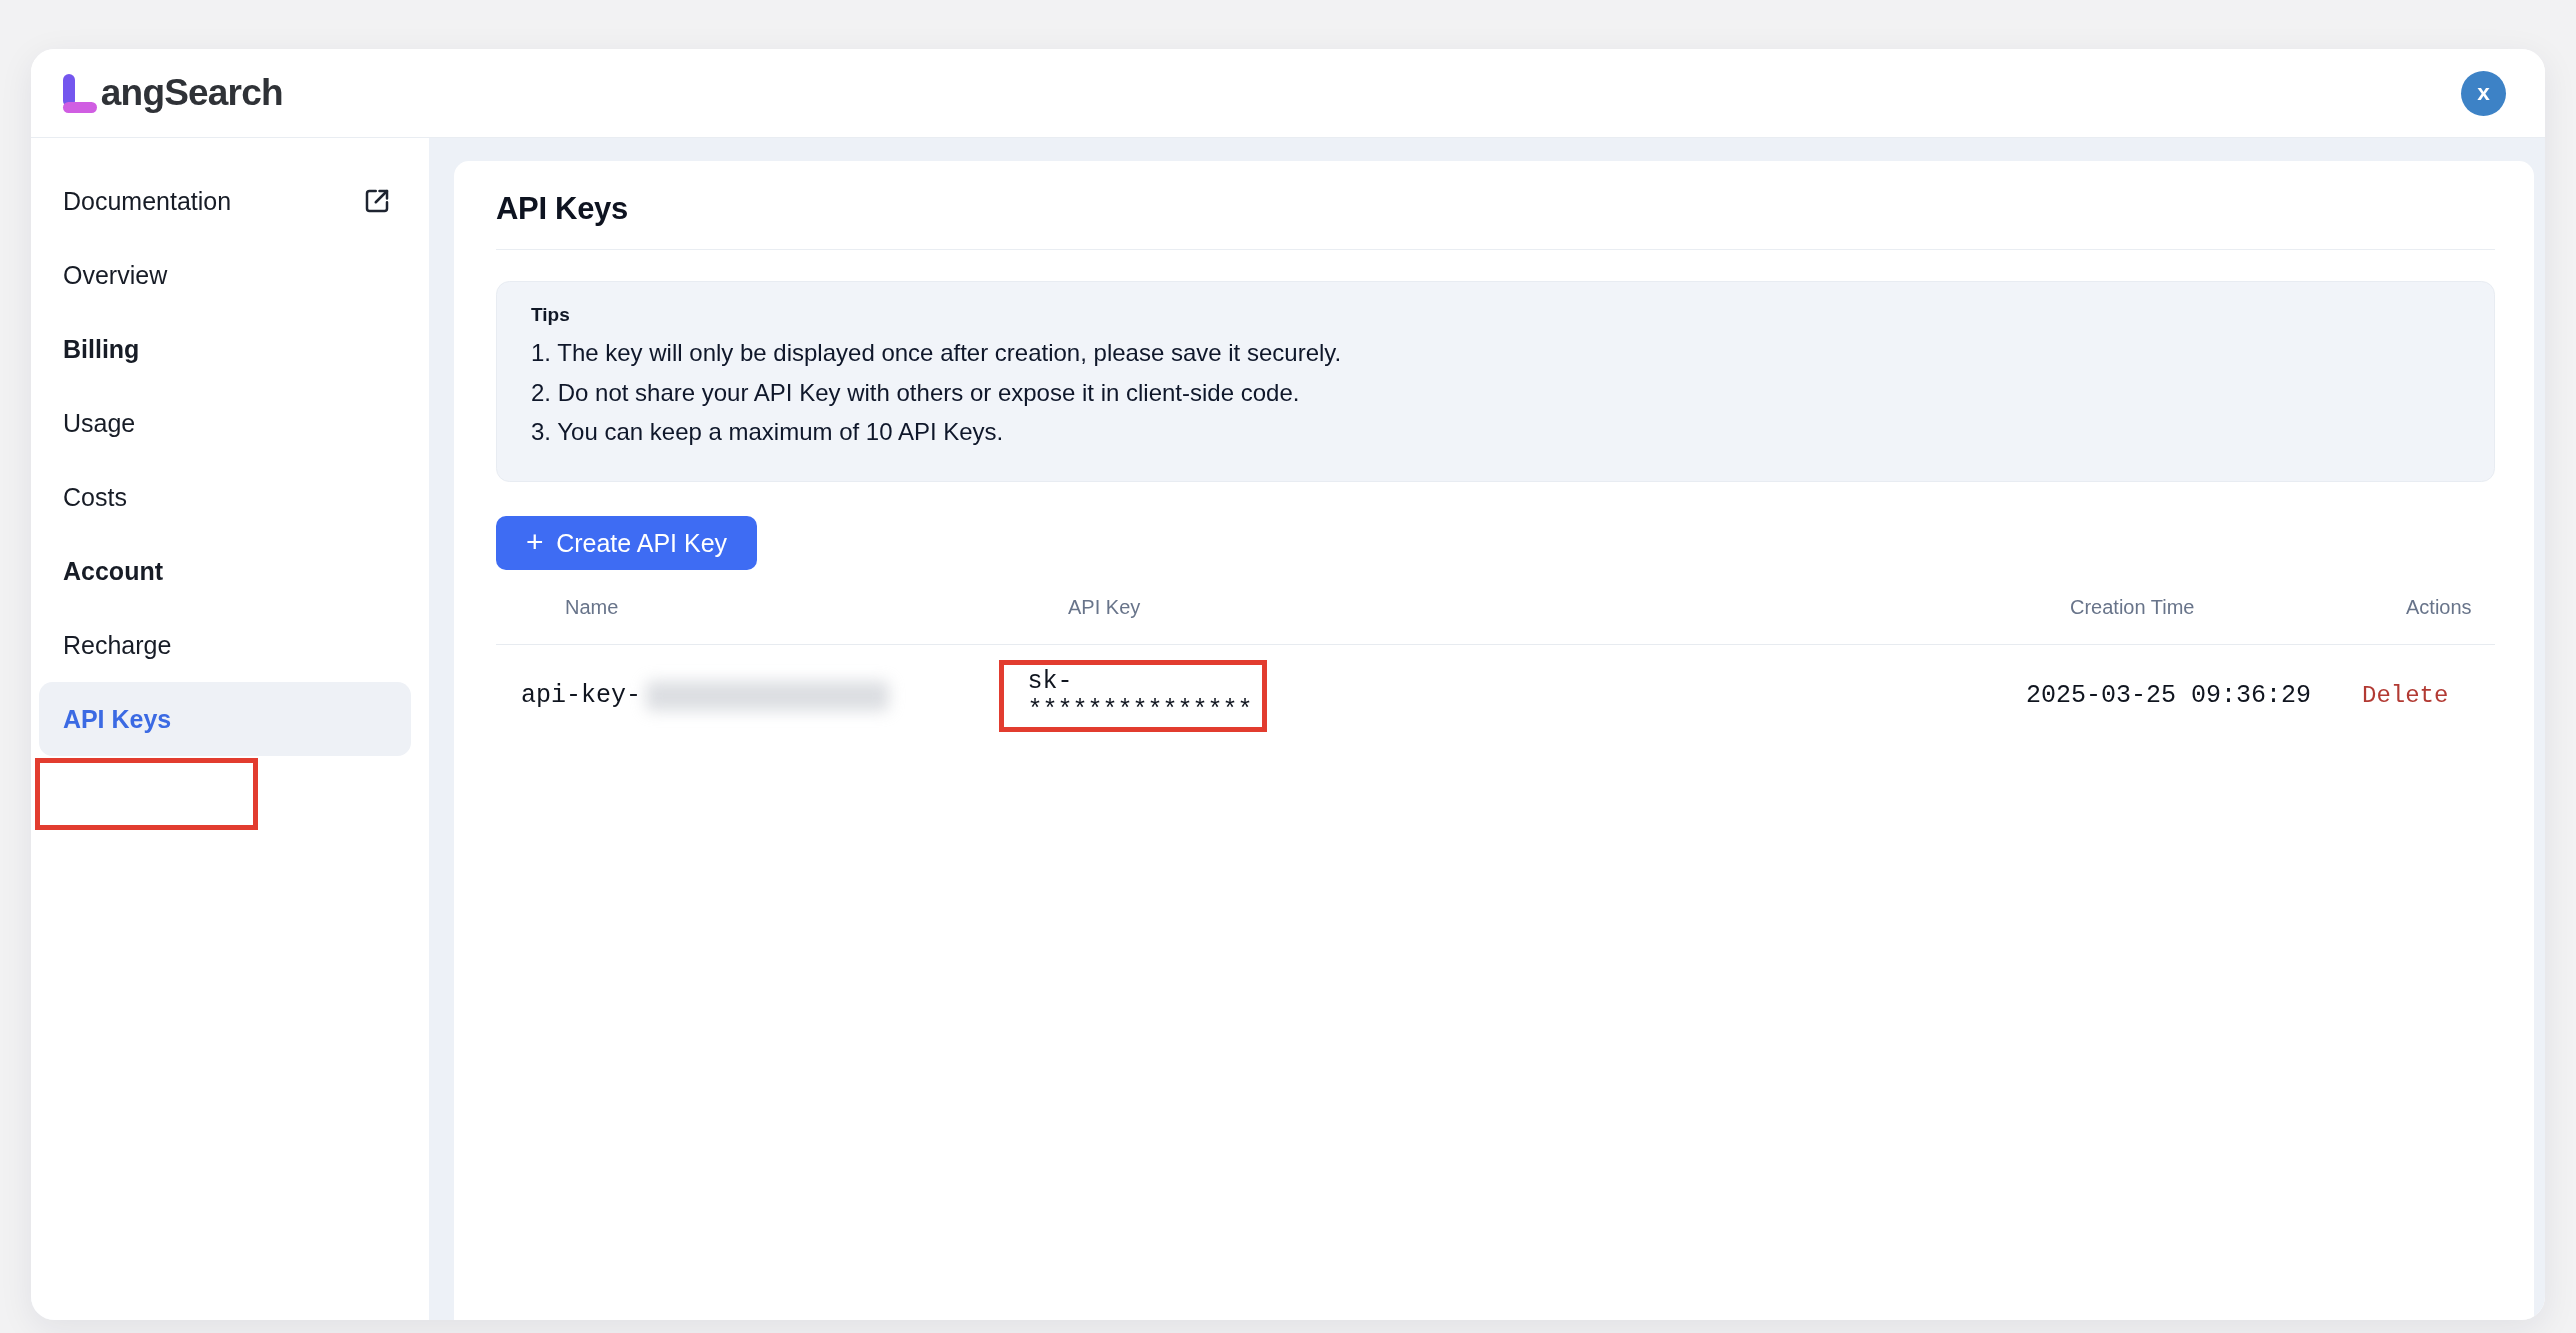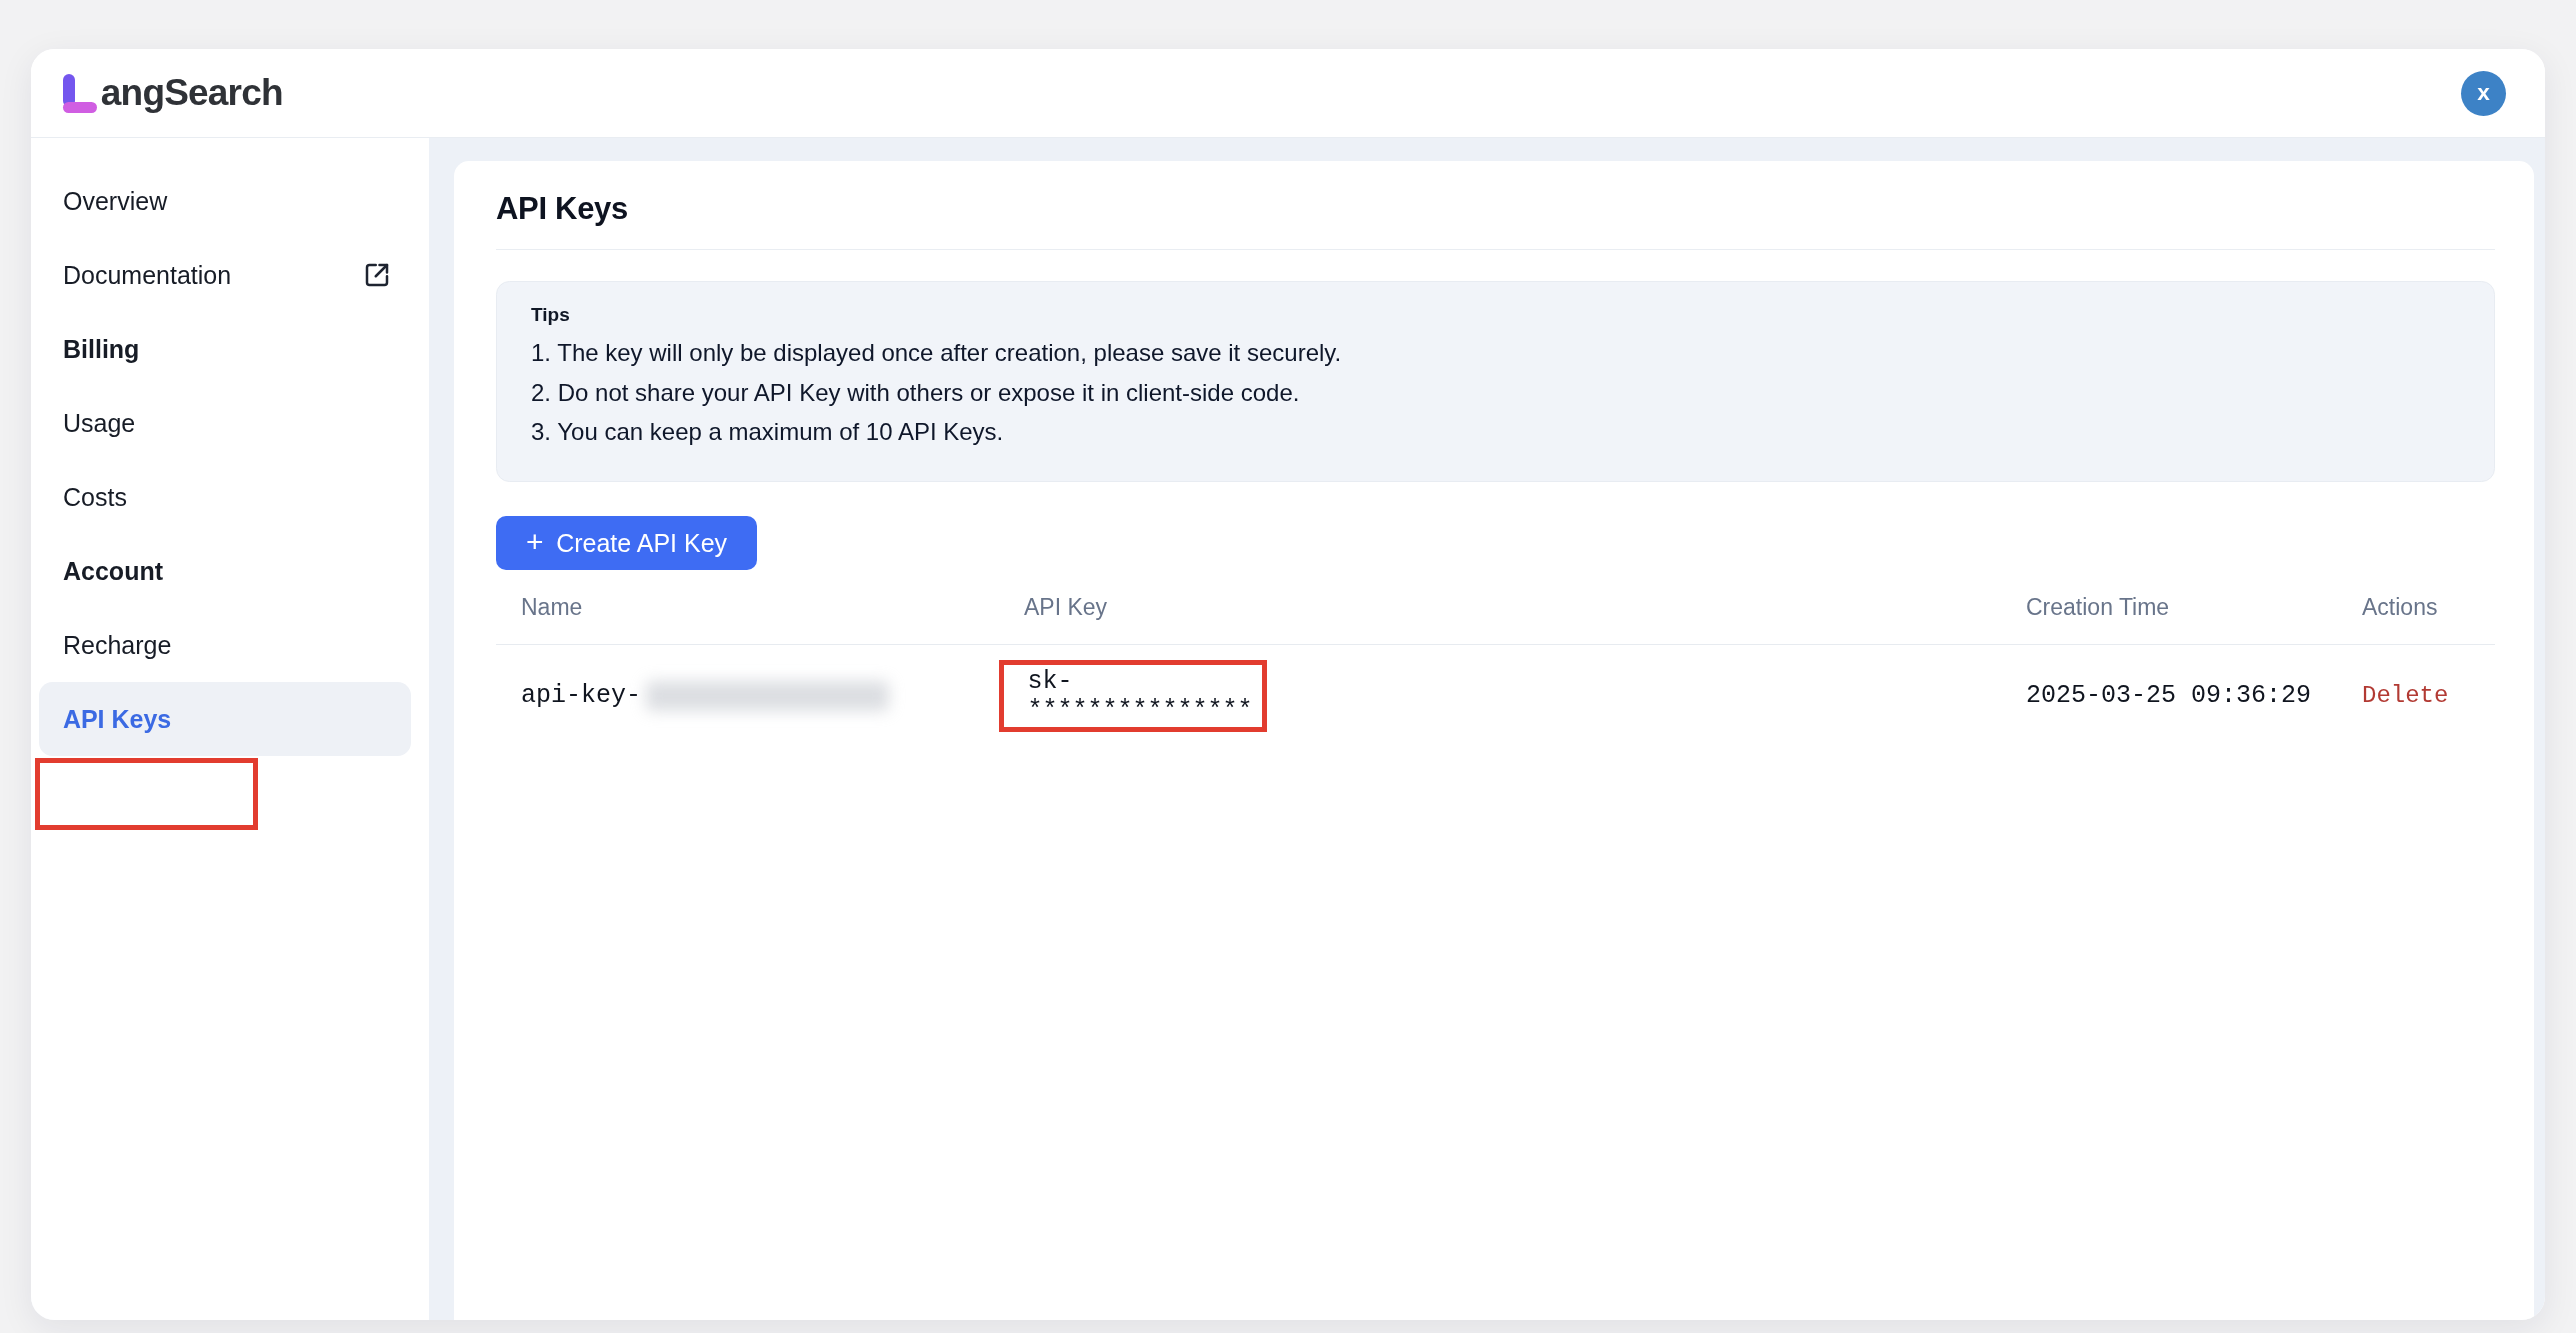--- a/index.html
+++ b/index.html
@@ -100,21 +100,21 @@
   .create-btn .plus { font-size: 30px; font-weight: 400; line-height: 1; margin-top: -2.5px; }
   
   .table { margin-top: 0; }
   .t-head, .t-row {
     display: grid;
     grid-template-columns: 503px 1002px 336px 1fr;
     padding-left: 25px; box-sizing: border-box;
     align-items: center;
   }
   .t-head { height: 75px; border-bottom: 0.8px solid #e7ebf0; }
-  .t-head .th { font-size: 23px; color: #68748a; }
+  .t-head .th { font-size: 20px; color: #68748a; margin-left: 44px; }
   .t-row { height: 101px; font-size: 25px; color: #10151f; font-family: Liberation Mono, monospace; }
   .name-cell { display: flex; align-items: center; }
   .blur-redact {
     display: inline-block; width: 243px; height: 30px; margin-left: 5px;
     background: #bfc3ca; border-radius: 5px;
     filter: blur(7.5px); opacity: 0.55;
   }
   .key-annot {
     display: inline-flex; align-items: center;
     width: 268px; height: 72px; box-sizing: border-box;
@@ -136,29 +136,29 @@
       </span>
       <span class="brand-text">angSearch</span>
     </div>
     <div class="header-spacer"></div>
     <div class="avatar">x</div>
   </div>
 
   <div class="body">
 
     <div class="sidebar">
-      <div class="nav-item">Overview</div>
       <div class="nav-item">
         <span>Documentation</span>
         <svg class="ext-icon" viewBox="0 0 24 24" fill="none" stroke="#1e2430" stroke-width="2" stroke-linecap="round" stroke-linejoin="round">
           <path d="M20 13v5a2 2 0 0 1-2 2H6a2 2 0 0 1-2-2V6a2 2 0 0 1 2-2h5"></path>
           <path d="M14 4h6v6"></path>
           <path d="M20 4l-9 9"></path>
         </svg>
       </div>
+      <div class="nav-item">Overview</div>
       <div class="nav-item section">Billing</div>
       <div class="nav-item">Usage</div>
       <div class="nav-item">Costs</div>
       <div class="nav-item section">Account</div>
       <div class="nav-item">Recharge</div>
       <div class="nav-item active">API Keys</div>
       <div class="annotation-box annot-sidebar"></div>
     </div>
 
     <div class="main-wrap">

